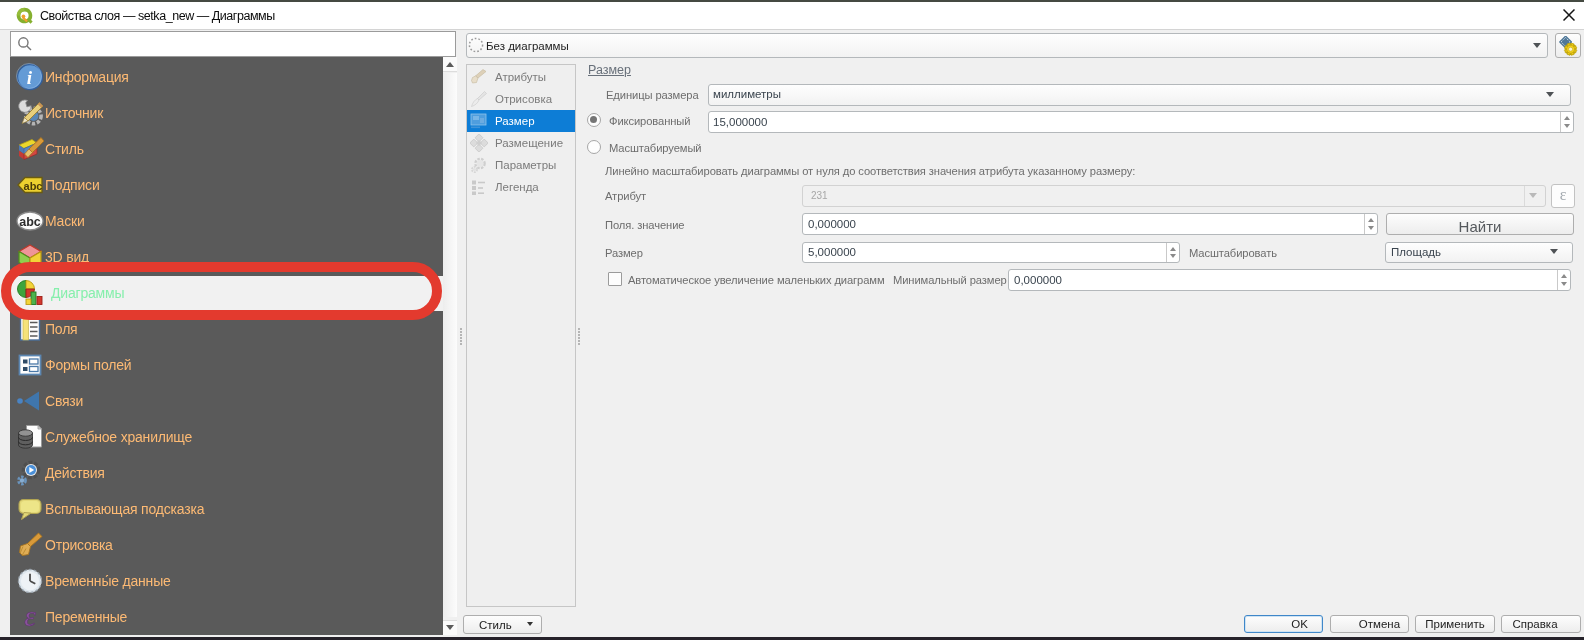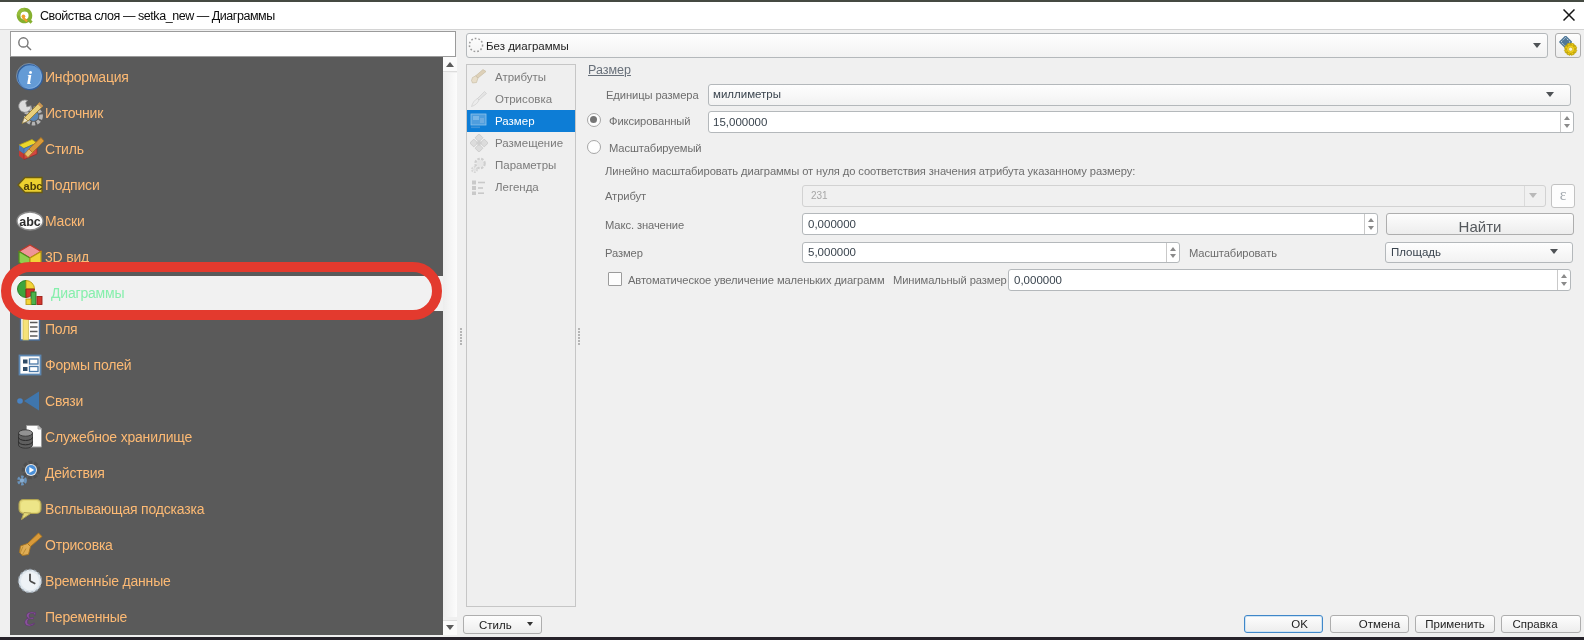--- a/index.html
+++ b/index.html
@@ -272,21 +272,21 @@
   <div class="radio" style="left:10px;top:82px;"></div>
   <div class="abs lbl" style="left:32px;top:84px;">Масштабируемый</div>
   <div class="abs lbl" style="left:28px;top:107px;">Линейно масштабировать диаграммы от нуля до соответствия значения атрибута указанному размеру:</div>
   <div class="abs lbl" style="left:28px;top:132px;">Атрибут</div>
   <div class="abs" style="left:225px;top:127px;width:744px;height:22px;background:#f0f0f0;border:1px solid #d2d2d2;border-radius:3px;"></div>
   <div class="abs" style="left:234px;top:132px;font-size:10px;color:#a7a7a7;">231</div>
   <div class="abs" style="left:947px;top:128px;width:1px;height:20px;background:#dadada;"></div>
   <div class="darr" style="left:952px;top:135px;border-top-color:#b9b9b9;"></div>
   <div class="abs" style="left:974px;top:126px;width:24px;height:24px;background:#fdfdfd;border:1px solid #c2c2c2;border-radius:3px;"></div>
   <div class="abs" style="left:974px;top:128px;width:24px;text-align:center;font-family:'Liberation Serif',serif;font-size:16px;color:#a2a8ae;">ε</div>
-  <div class="abs lbl" style="left:28px;top:160.5px;">Макс. значение</div>
+  <div class="abs lbl" style="left:28px;top:160.5px;">Поля. значение</div>
   <div class="abs input" style="left:225px;top:155px;width:576px;height:22px;">
       <div class="spin">
         <div class="u"></div>
         <div class="d"></div>
       </div>
     </div>
   <div class="abs" style="left:231px;top:160px;color:#3a444e;font-size:11.5px;">0,000000</div>
   <div class="abs btn" style="left:809px;top:155px;width:188px;height:22px;"></div>
   <div class="abs" style="left:809px;top:160px;width:188px;text-align:center;color:#55595d;font-size:15px;">Найти</div>
   <div class="abs lbl" style="left:28px;top:189px;">Размер</div>

